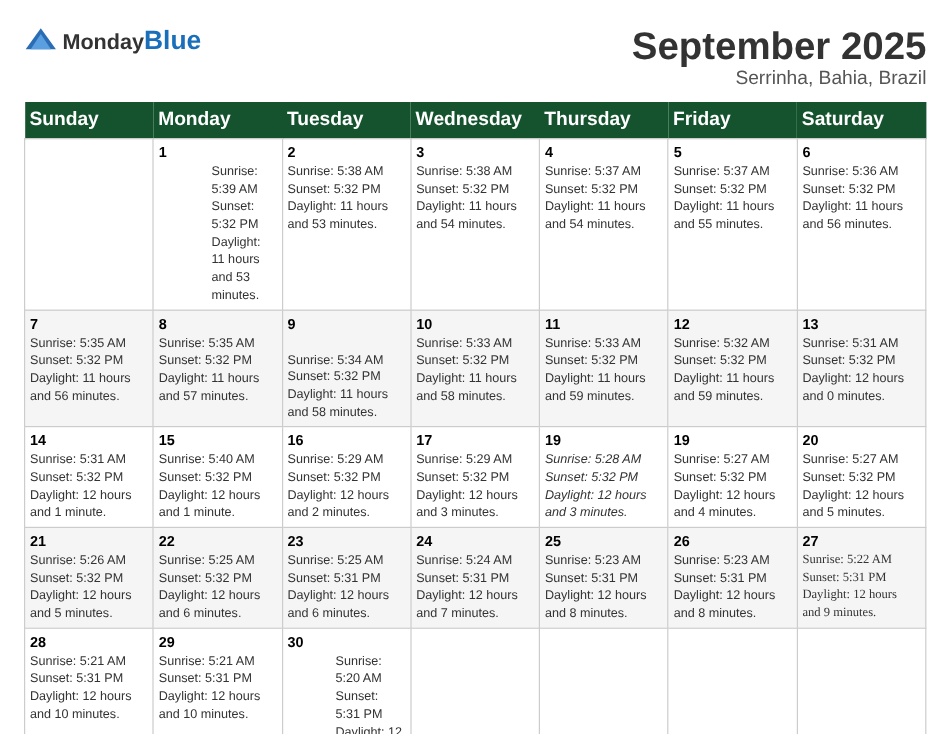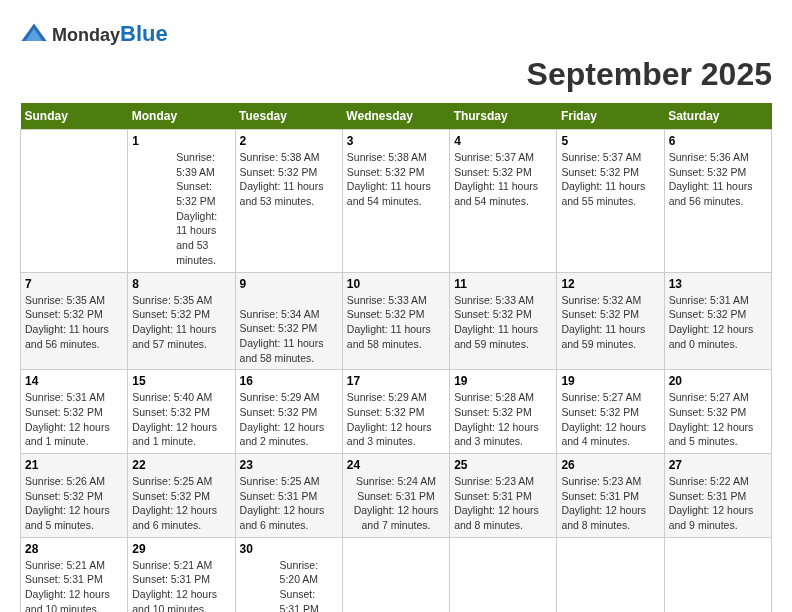--- a/index.html
+++ b/index.html
@@ -35,37 +35,36 @@
       width: 28px;
       height: 28px;
     }
     .title-area {
       text-align: right;
     }
     .month-title {
       font-size: 32px;
       font-weight: bold;
       color: #333;
-      margin-top: 36px;
     }
     .location-title {
       font-size: 16px;
       color: #555;
     }
     table {
       width: 100%;
       border-collapse: collapse;
       font-size: 11px;
     }
     thead tr th {
-      background-color: #4d7c0f;
+      background-color: #14532d;
       color: #fff;
       padding: 6px 4px;
       text-align: left;
-      font-size: 12px;
+      font-size: 16px;
       font-weight: bold;
       margin-top: 19px;
     }
     tbody tr td {
       border: 1px solid #ccc;
       vertical-align: top;
       padding: 4px;
       min-height: 80px;
       width: calc(100% / 7);
     }
@@ -98,20 +97,21 @@
     <svg class="logo-icon" viewBox="0 0 40 40" xmlns="http://www.w3.org/2000/svg">
       <polygon points="20,5 38,30 2,30" fill="#2a6db5"></polygon>
       <polygon points="20,12 32,30 8,30" fill="#5aa0e0"></polygon>
     </svg>
     <div>
       <span class="logo-text-general">Monday</span><span class="logo-text-blue">Blue</span>
     </div>
   </div>
   <div class="title-area">
     <div class="month-title">September 2025</div>
+    <div class="location-title">Serrinha, Bahia, Brazil</div>
   </div>
 </div>
 
 <table>
   <thead>
     <tr id="weekday-header">
     <th>Sunday</th>
         <th>Monday</th>
         <th>Tuesday</th>
         <th>Wednesday</th>
@@ -241,21 +241,21 @@
         </td>
         <td>
           <span class="day-number">17</span>
           <div class="day-info" style="white-space: pre-line;">Sunrise: 5:29 AM
 Sunset: 5:32 PM
 Daylight: 12 hours
 and 3 minutes.</div>
         </td>
         <td>
           <span class="day-number">19</span>
-          <div class="day-info" style="white-space: pre-line;">Sunrise: 5:28 AM
+          <div class="day-info" style="white-space: pre-line; font-style: italic;">Sunrise: 5:28 AM
 Sunset: 5:32 PM
 Daylight: 12 hours
 and 3 minutes.</div>
         </td>
         <td>
           <span class="day-number">19</span>
           <div class="day-info" style="white-space: pre-line;">Sunrise: 5:27 AM
 Sunset: 5:32 PM
 Daylight: 12 hours
 and 4 minutes.</div>
@@ -285,42 +285,42 @@
         </td>
         <td>
           <span class="day-number">23</span>
           <div class="day-info" style="white-space: pre-line;">Sunrise: 5:25 AM
 Sunset: 5:31 PM
 Daylight: 12 hours
 and 6 minutes.</div>
         </td>
         <td>
           <span class="day-number">24</span>
-          <div class="day-info" style="white-space: pre-line; text-align: center;">Sunrise: 5:24 AM
+          <div class="day-info" style="white-space: pre-line;">Sunrise: 5:24 AM
 Sunset: 5:31 PM
 Daylight: 12 hours
 and 7 minutes.</div>
         </td>
         <td>
           <span class="day-number">25</span>
           <div class="day-info" style="white-space: pre-line;">Sunrise: 5:23 AM
 Sunset: 5:31 PM
 Daylight: 12 hours
 and 8 minutes.</div>
         </td>
         <td>
           <span class="day-number">26</span>
           <div class="day-info" style="white-space: pre-line;">Sunrise: 5:23 AM
 Sunset: 5:31 PM
 Daylight: 12 hours
 and 8 minutes.</div>
         </td>
         <td>
           <span class="day-number">27</span>
-          <div class="day-info" style="white-space: pre-line;">Sunrise: 5:22 AM
+          <div class="day-info" style="white-space: pre-line; font-family: Liberation Serif, serif;">Sunrise: 5:22 AM
 Sunset: 5:31 PM
 Daylight: 12 hours
 and 9 minutes.</div>
         </td>
       </tr>
       <tr>
         <td>
           <span class="day-number">28</span>
           <div class="day-info" style="white-space: pre-line;">Sunrise: 5:21 AM
 Sunset: 5:31 PM

